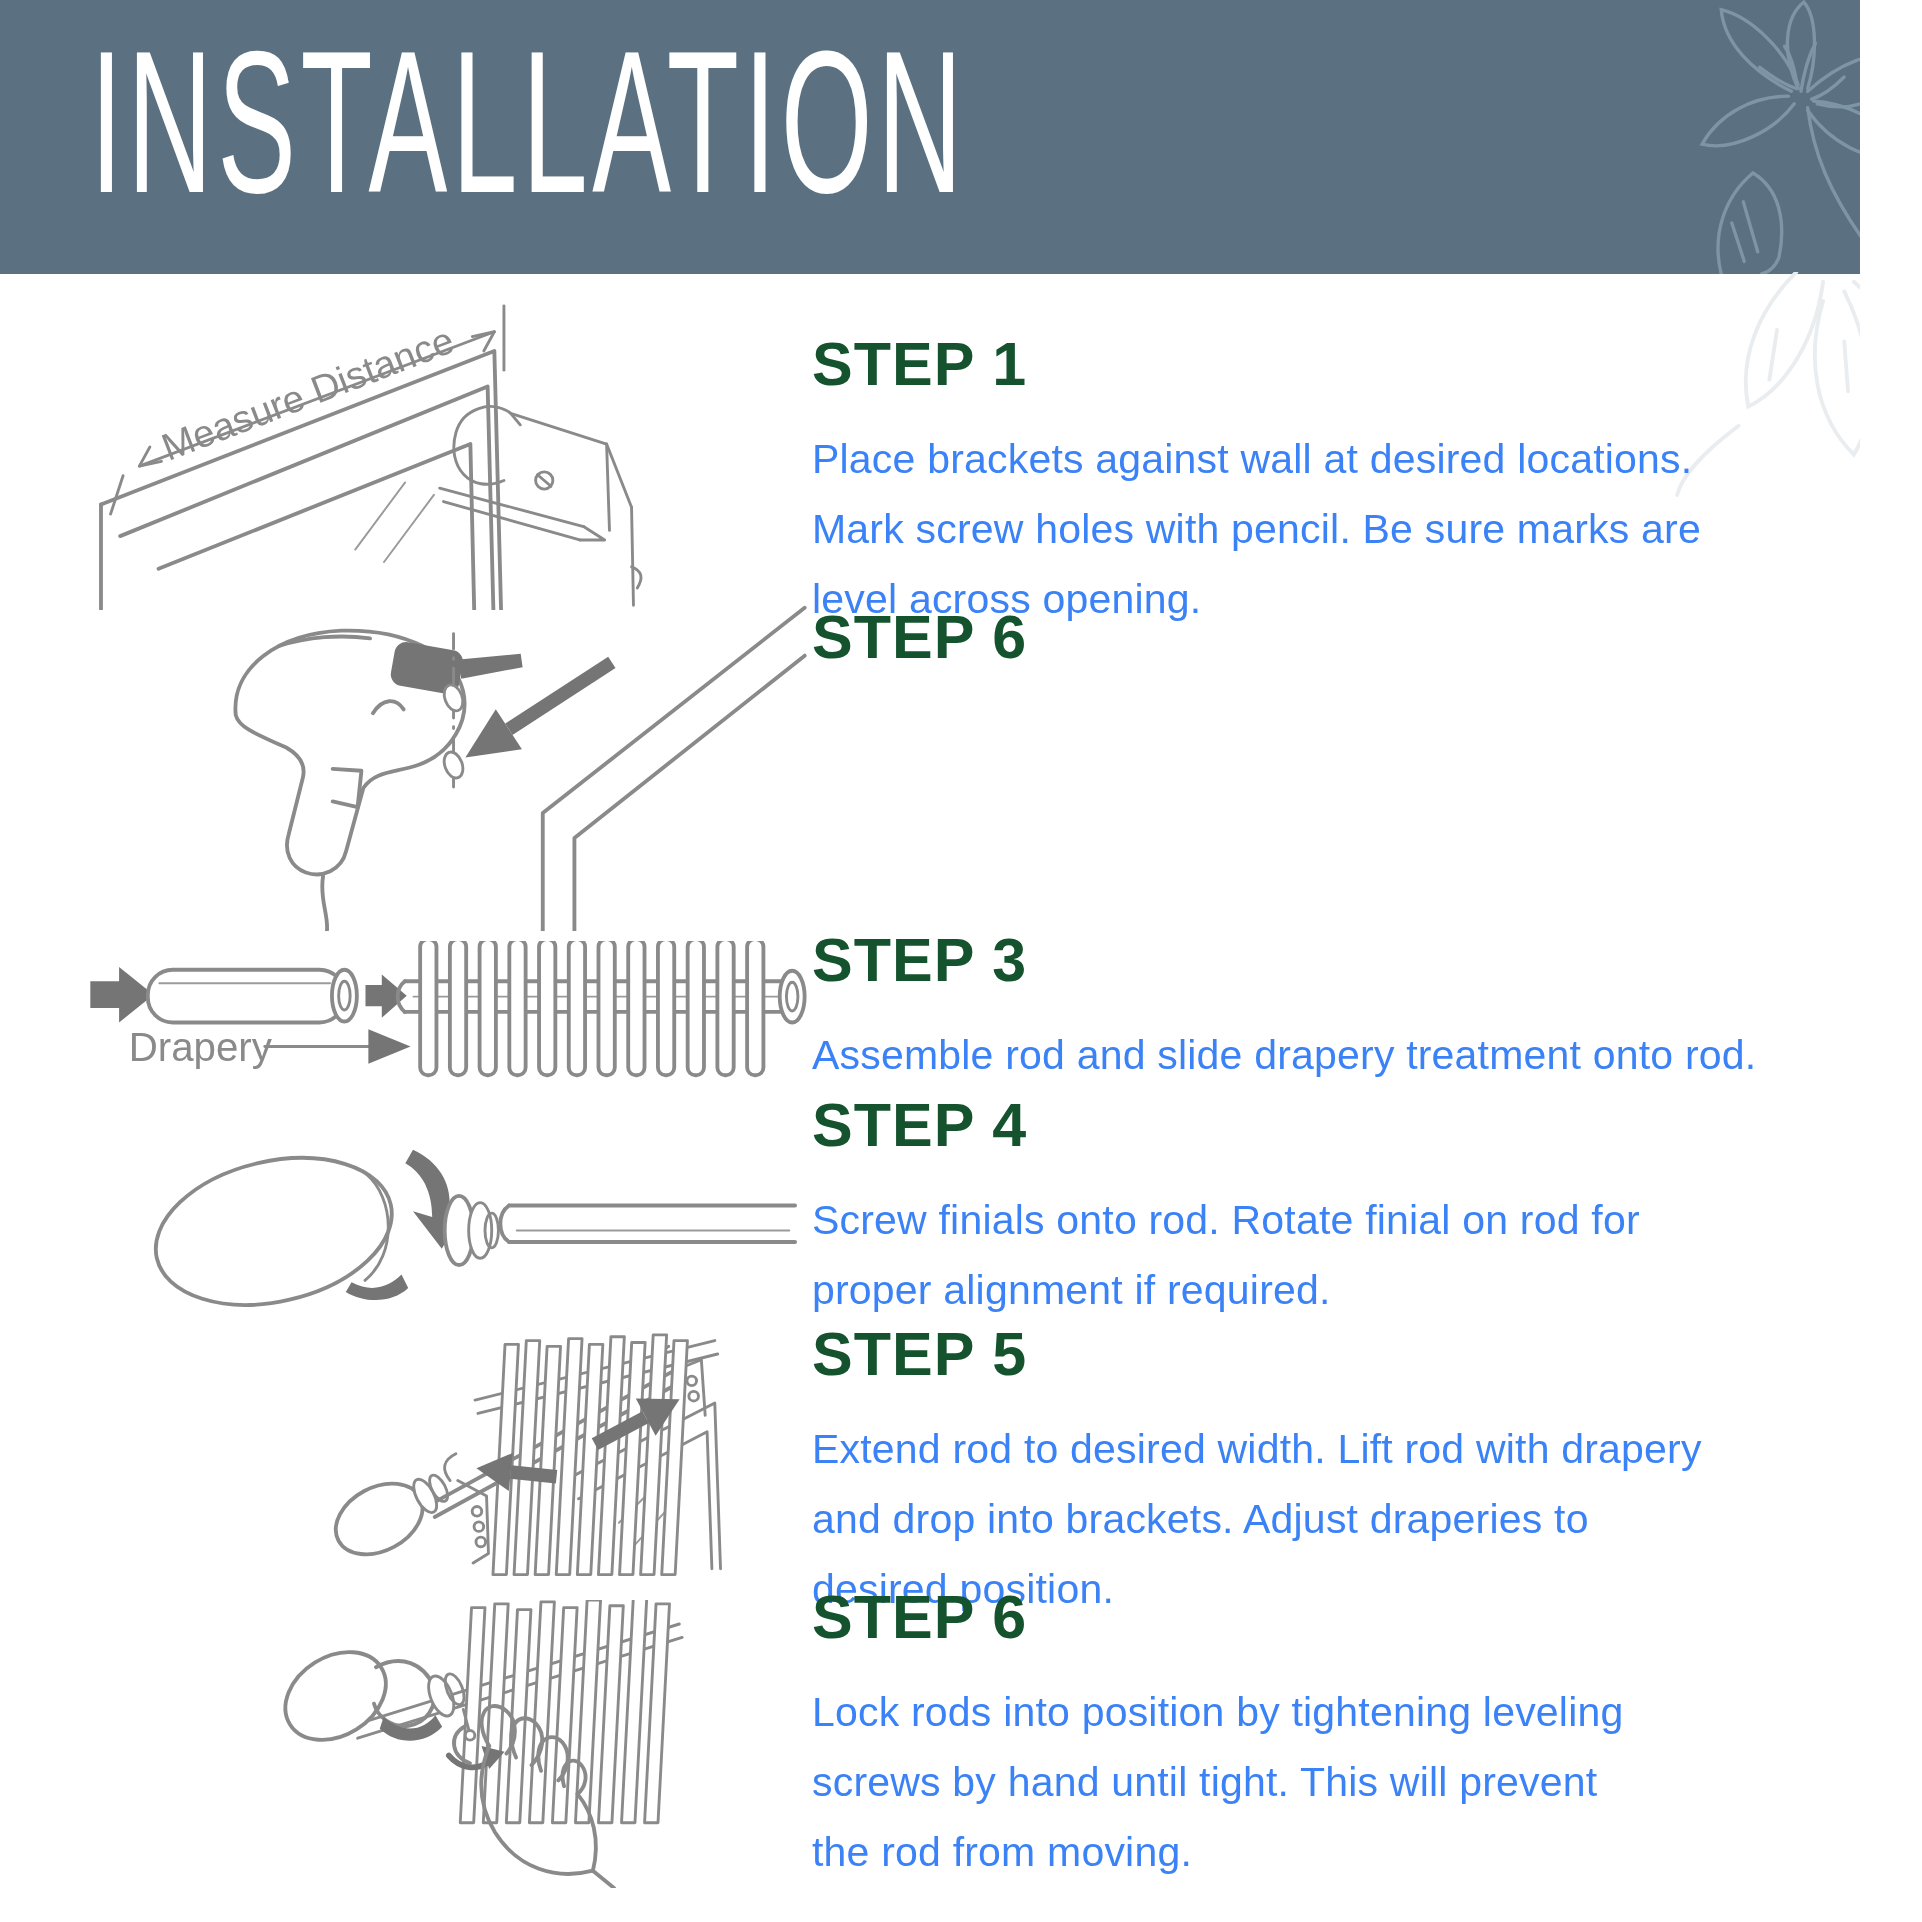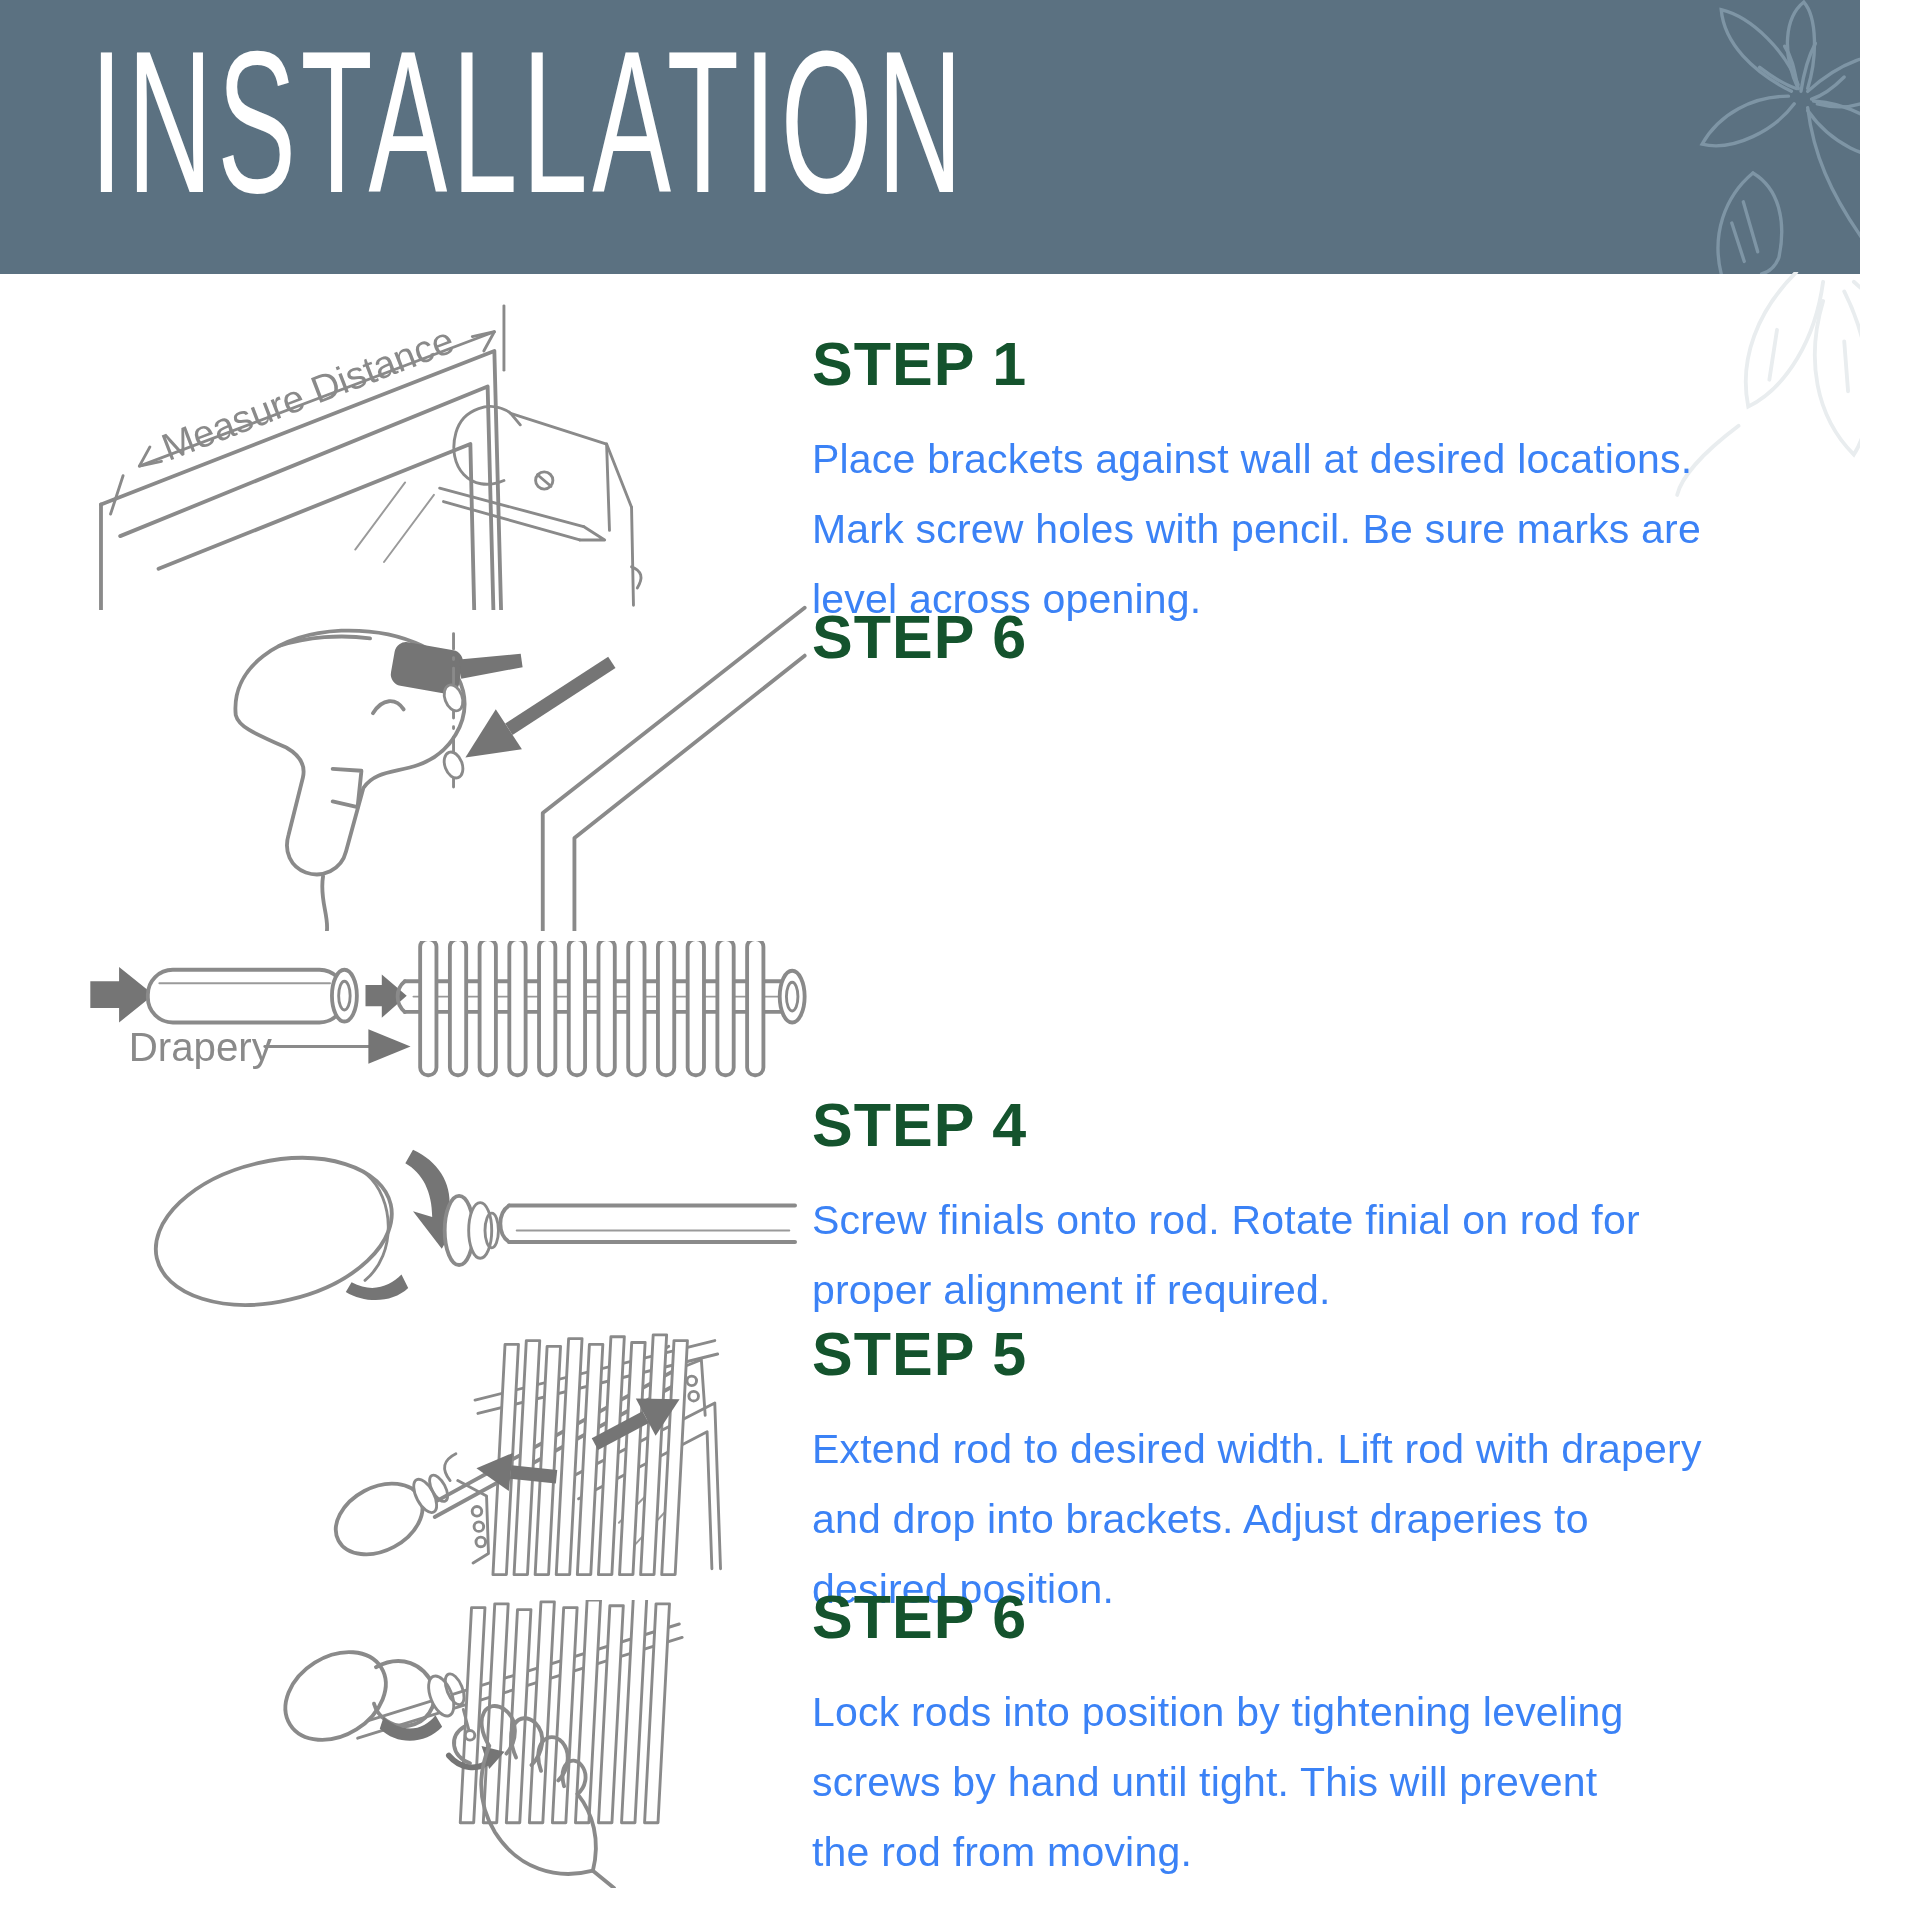--- a/index.html
+++ b/index.html
@@ -275,20 +275,24 @@
 
   <div class="step s1">
     <h2>STEP 1</h2>
     <p>Place brackets against wall at desired locations.
 Mark screw holes with pencil. Be sure marks are
 level across opening.</p>
   </div>
   <div class="step s2">
     <h2>STEP 6</h2>
   </div>
+  <div class="step s3">
+    <h2>STEP 3</h2>
+    <p>Assemble rod and slide drapery treatment onto rod.</p>
+  </div>
   <div class="step s4">
     <h2>STEP 4</h2>
     <p>Screw finials onto rod. Rotate finial on rod for
 proper alignment if required.</p>
   </div>
   <div class="step s5">
     <h2>STEP 5</h2>
     <p>Extend rod to desired width. Lift rod with drapery
 and drop into brackets. Adjust draperies to
 desired position.</p>

